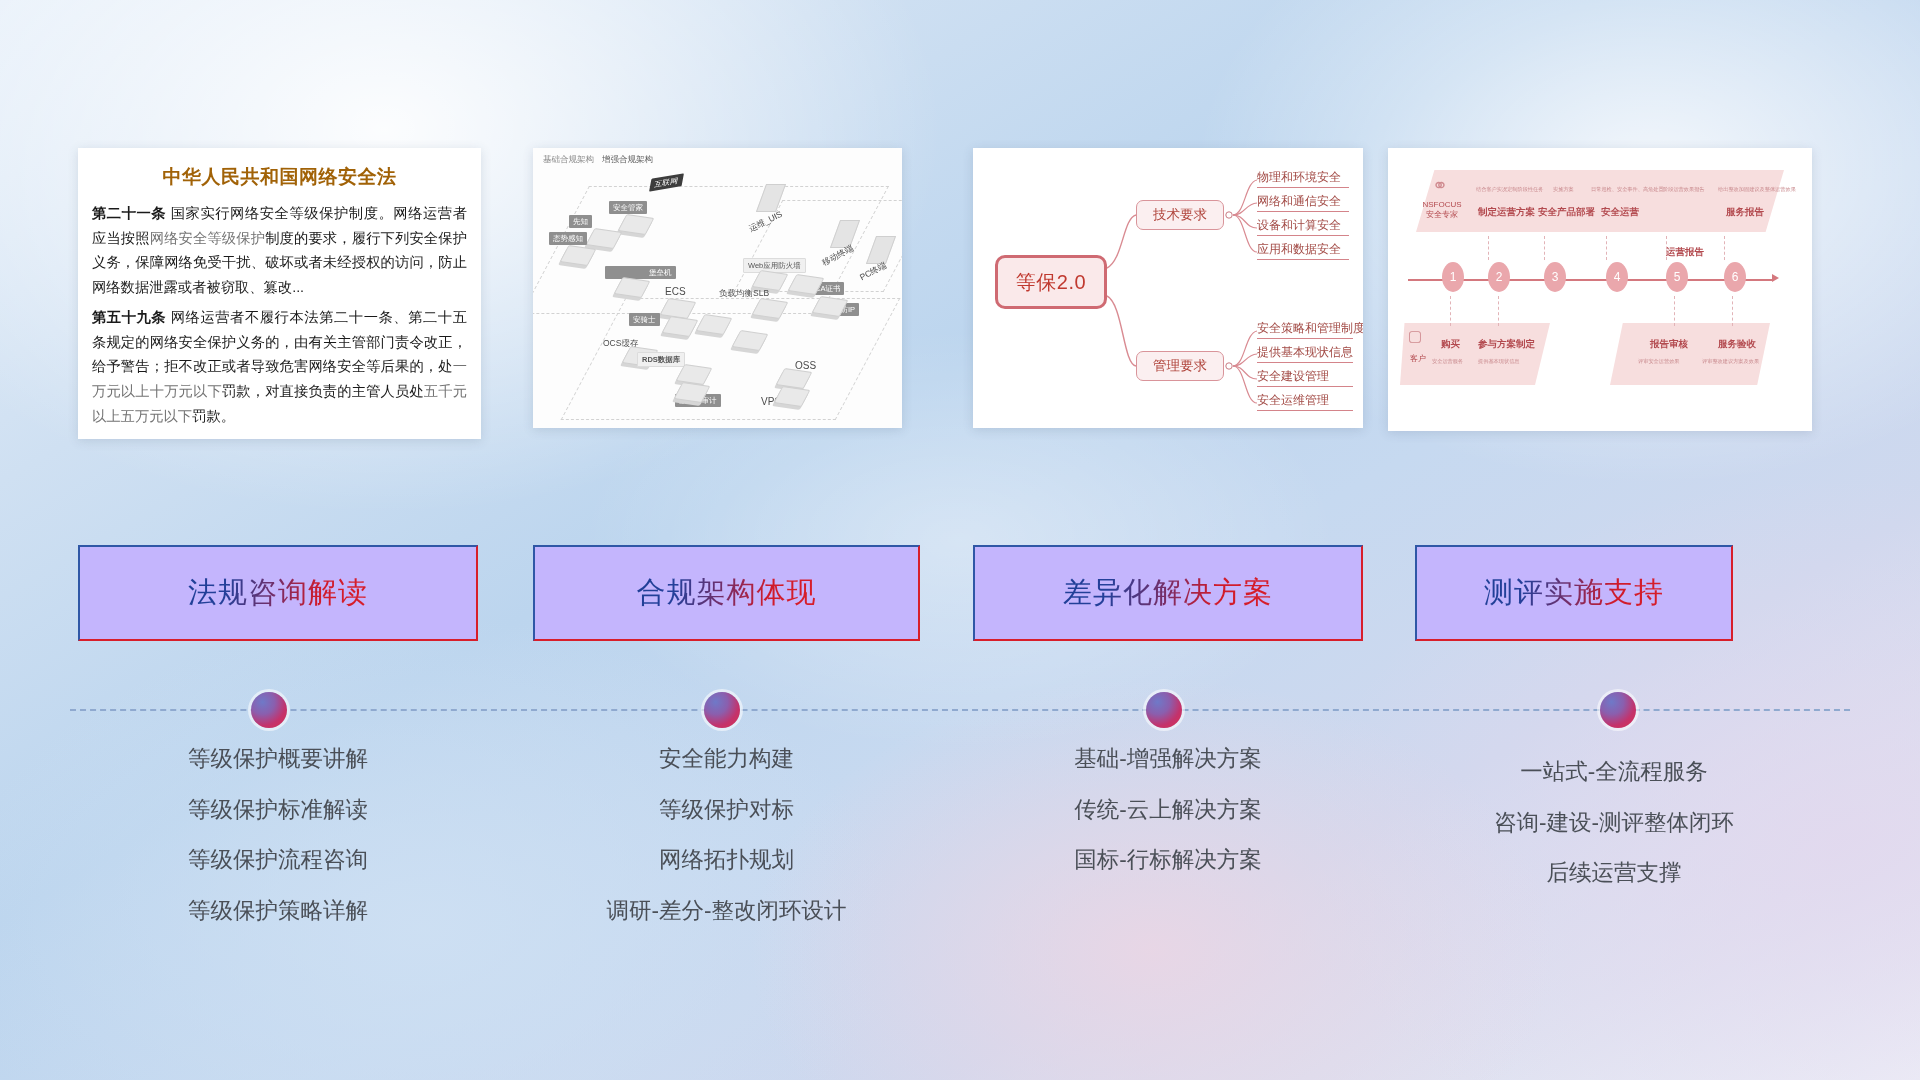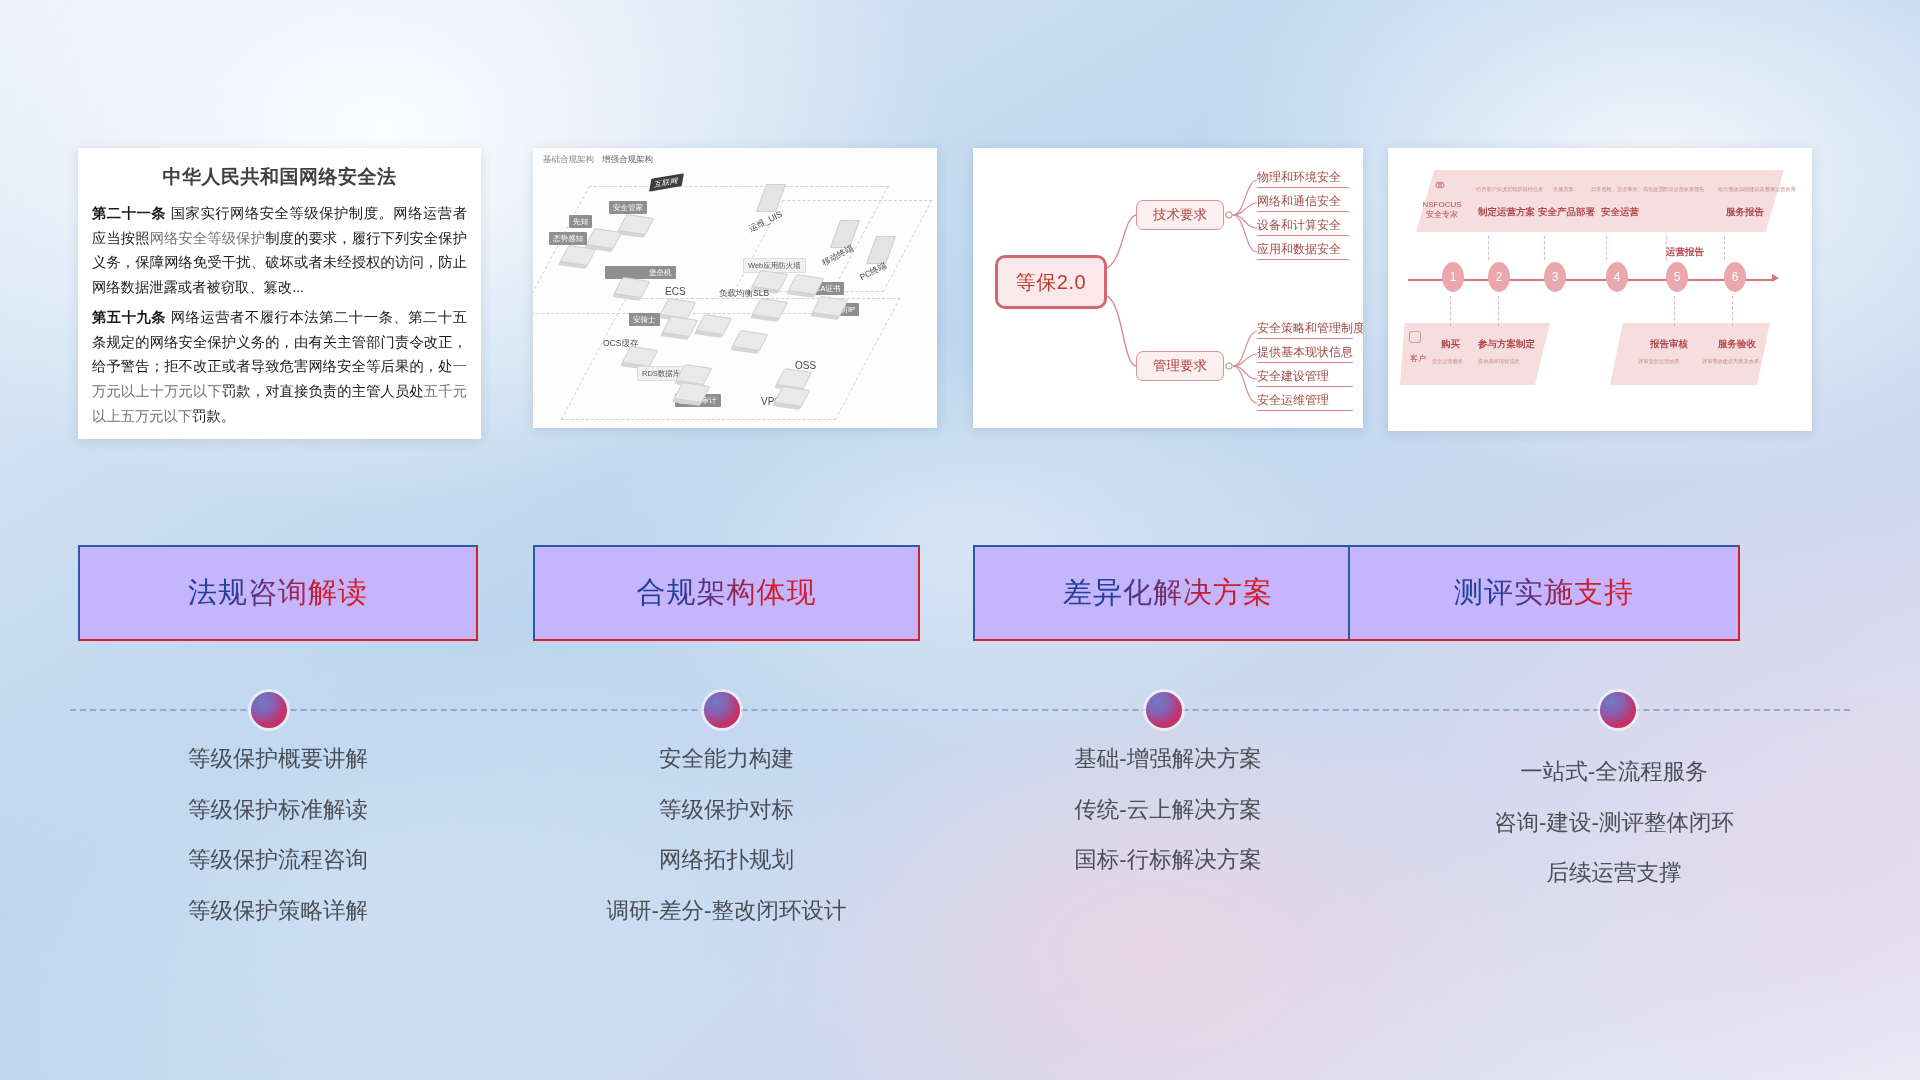--- a/index.html
+++ b/index.html
@@ -27,28 +27,28 @@
 
   
   .cards { position:absolute; top:148px; left:0; width:1920px; height:295px; }
   .card {
     position:absolute; top:0;
     background:#fff;
     box-shadow: 0 2px 10px rgba(60,80,110,0.16);
     overflow:hidden;
   }
   .card.c1 { left:78px;   width:403px; height:291px; }
-  .card.c2 { left:533px;  width:404px; height:280px; }
+  .card.c2 { left:533px;  width:369px; height:280px; }
   .card.c3 { left:973px;  width:390px; height:280px; }
   .card.c4 { left:1388px; width:424px; height:283px; }
 
   
   .law { padding:16px 14px 8px 14px; }
   .law h2 {
-    text-align:center; font-size:19px; font-weight:bold; color:#404040;
+    text-align:center; font-size:19px; font-weight:bold; color:#a16207;
     letter-spacing:.5px; margin-bottom:11px;
   }
   .law p { font-size:14.3px; line-height:1.72; color:#1a1a1a; text-align:justify; }
   .law p + p { margin-top:6px; }
   .law b { font-weight:bold; }
   .law .red { color:#737373; }
 
   
   .arch { position:relative; width:100%; height:100%; background:#fdfdfd; }
   .arch .tabs { position:absolute; left:10px; top:6px; display:flex; gap:8px; }
@@ -150,21 +150,21 @@
   }
   .head span {
     font-size:29px; font-weight:500; letter-spacing:1px;
     background: linear-gradient(100deg, #1f3f96 0%, #25409a 22%, #7b2c63 50%, #cf1b2b 72%, #d81e2a 100%);
     -webkit-background-clip: text; background-clip: text;
     -webkit-text-fill-color: transparent; color:#8b2a62;
   }
   .head.h1 { left:78px;   width:400px; }
   .head.h2 { left:533px;  width:387px; }
   .head.h3 { left:973px;  width:390px; }
-  .head.h4 { left:1348px; width:392px; }
+  .head.h4 { left:1415px; width:318px; }
 
   
   .strip { position:absolute; top:692px; left:0; width:1920px; height:36px; }
   .strip .dash {
     position:absolute; top:17px; left:70px; width:1780px; height:0;
     border-top:2px dashed #8fa9cf;
   }
   .strip .node {
     position:absolute; top:0; width:36px; height:36px; border-radius:50%;
     background: radial-gradient(circle at 32% 28%, #6f79c8 0%, #8a5fae 34%, #c4326b 66%, #d9304f 100%);
@@ -256,21 +256,21 @@
       <div class="node" style="left:222px; top:152px;"></div>
 
       <div class="chip" style="left:96px; top:165px;">安骑士</div>
       <div class="node" style="left:132px; top:170px;"></div>
       <div class="node" style="left:166px; top:168px;"></div>
       <div class="node" style="left:202px; top:184px;"></div>
 
       <div class="lbl" style="left:70px; top:190px;">OCS缓存</div>
       <div class="node" style="left:92px; top:200px;"></div>
 
-      <div class="chip light" style="left:104px; top:218px;">RDS数据库</div>
+      <div class="chip light" style="left:104px; top:204px;font-weight:bold;">RDS数据库</div>
       <div class="node" style="left:146px; top:218px;"></div>
 
       <div class="chip" style="left:142px; top:246px;">数据库审计</div>
       <div class="node" style="left:144px; top:236px;"></div>
 
       <div class="lbl" style="left:262px; top:212px; font-size:10px;">OSS</div>
       <div class="node" style="left:246px; top:222px;"></div>
 
       <div class="lbl" style="left:228px; top:248px; font-size:10px;">VPC</div>
       <div class="node" style="left:244px; top:240px;"></div>

